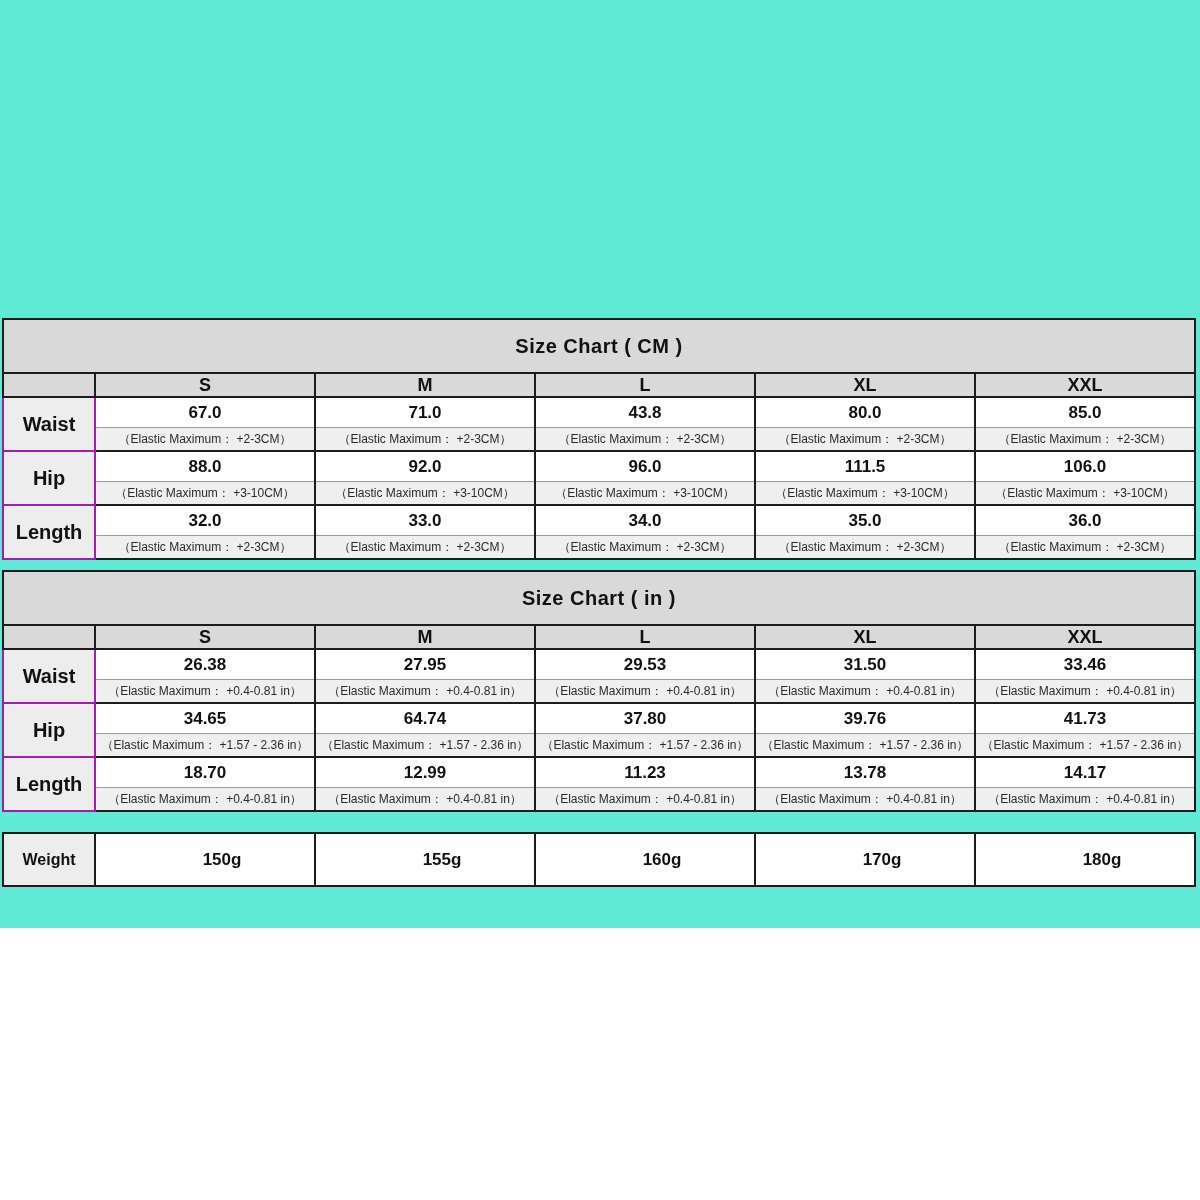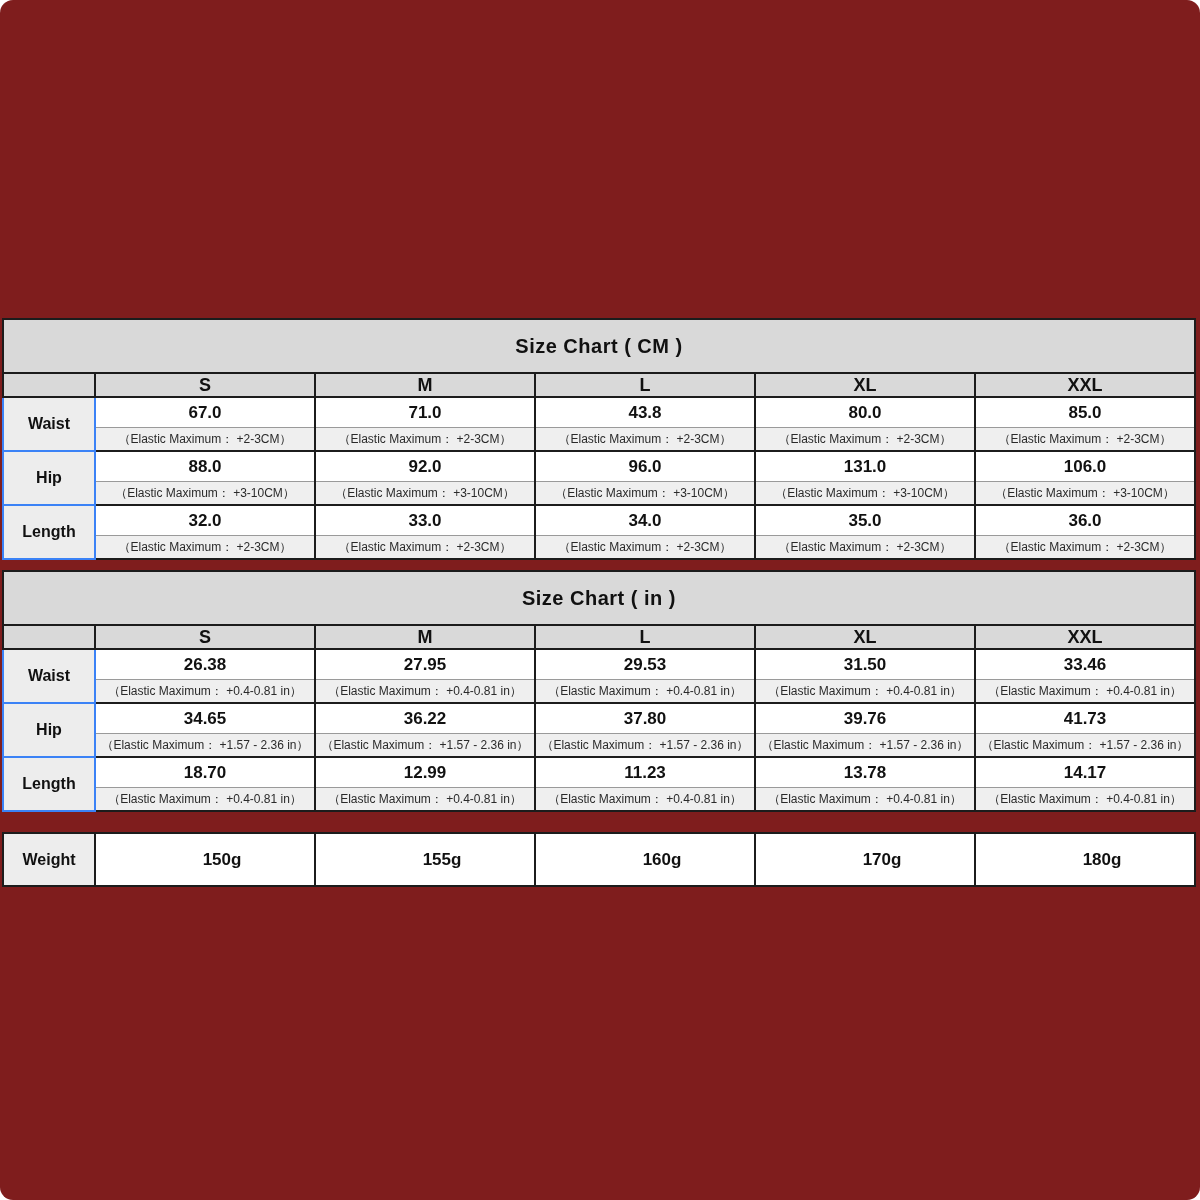--- a/index.html
+++ b/index.html
@@ -4,24 +4,23 @@
 <style>
   html, body { margin: 0; padding: 0; }
   body {
     width: 1200px; height: 1200px;
     background: #ffffff;
     font-family: "Liberation Sans", sans-serif;
     color: #111111;
   }
   .canvas {
     position: relative;
-    width: 1200px; height: 1200px;
+    width: 1200px; height: 928px;
     overflow: hidden;
-    background: #7f1d1d;
-    border-radius: 13px;
+    background: #5eead4;
   }
   .content {
     position: absolute;
     top: 318px; left: 2px;
     width: 1194px;
   }
   table {
     width: 100%;
     border-collapse: collapse;
     table-layout: fixed;
@@ -47,23 +46,23 @@
   }
   .size-cell {
     height: 22px;
     background: #d9d9d9;
     font-size: 18px;
     font-weight: bold;
     border: 2px solid #1c1c1c;
   }
   .label-cell {
     background: #ededed;
-    font-size: 16px;
-    font-weight: bold;
-    border: 2px solid #3b82f6;
+    font-size: 20px;
+    font-weight: bold;
+    border: 2px solid #a21caf;
   }
   .value-cell {
     height: 29px;
     background: #ffffff;
     font-size: 17px;
     font-weight: bold;
     border-left: 2px solid #1c1c1c;
     border-right: 2px solid #1c1c1c;
     border-top: 2px solid #1c1c1c;
     border-bottom: 1px solid #9a9a9a;
@@ -139,21 +138,21 @@
           <td class="elastic-cell">（Elastic Maximum： +2-3CM）</td>
           <td class="elastic-cell">（Elastic Maximum： +2-3CM）</td>
           <td class="elastic-cell">（Elastic Maximum： +2-3CM）</td>
         </tr>
 
         <tr>
           <th class="label-cell" rowspan="2">Hip</th>
           <td class="value-cell">88.0</td>
           <td class="value-cell">92.0</td>
           <td class="value-cell">96.0</td>
-          <td class="value-cell">131.0</td>
+          <td class="value-cell">111.5</td>
           <td class="value-cell">106.0</td>
         </tr>
         <tr>
           <td class="elastic-cell">（Elastic Maximum： +3-10CM）</td>
           <td class="elastic-cell">（Elastic Maximum： +3-10CM）</td>
           <td class="elastic-cell">（Elastic Maximum： +3-10CM）</td>
           <td class="elastic-cell">（Elastic Maximum： +3-10CM）</td>
           <td class="elastic-cell">（Elastic Maximum： +3-10CM）</td>
         </tr>
 
@@ -209,21 +208,21 @@
           <td class="elastic-cell">（Elastic Maximum： +0.4-0.81 in）</td>
           <td class="elastic-cell">（Elastic Maximum： +0.4-0.81 in）</td>
           <td class="elastic-cell">（Elastic Maximum： +0.4-0.81 in）</td>
           <td class="elastic-cell">（Elastic Maximum： +0.4-0.81 in）</td>
           <td class="elastic-cell">（Elastic Maximum： +0.4-0.81 in）</td>
         </tr>
 
         <tr>
           <th class="label-cell" rowspan="2">Hip</th>
           <td class="value-cell">34.65</td>
-          <td class="value-cell">36.22</td>
+          <td class="value-cell">64.74</td>
           <td class="value-cell">37.80</td>
           <td class="value-cell">39.76</td>
           <td class="value-cell">41.73</td>
         </tr>
         <tr>
           <td class="elastic-cell">（Elastic Maximum： +1.57 - 2.36 in）</td>
           <td class="elastic-cell">（Elastic Maximum： +1.57 - 2.36 in）</td>
           <td class="elastic-cell">（Elastic Maximum： +1.57 - 2.36 in）</td>
           <td class="elastic-cell">（Elastic Maximum： +1.57 - 2.36 in）</td>
           <td class="elastic-cell">（Elastic Maximum： +1.57 - 2.36 in）</td>

